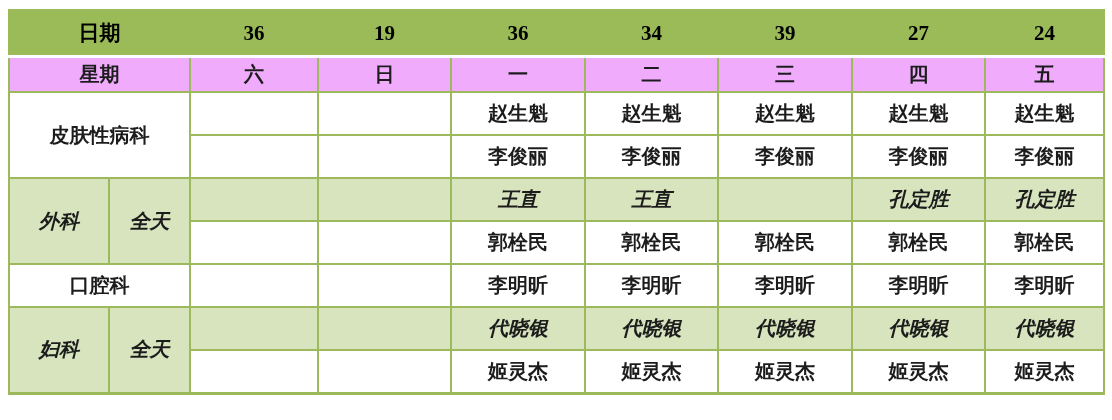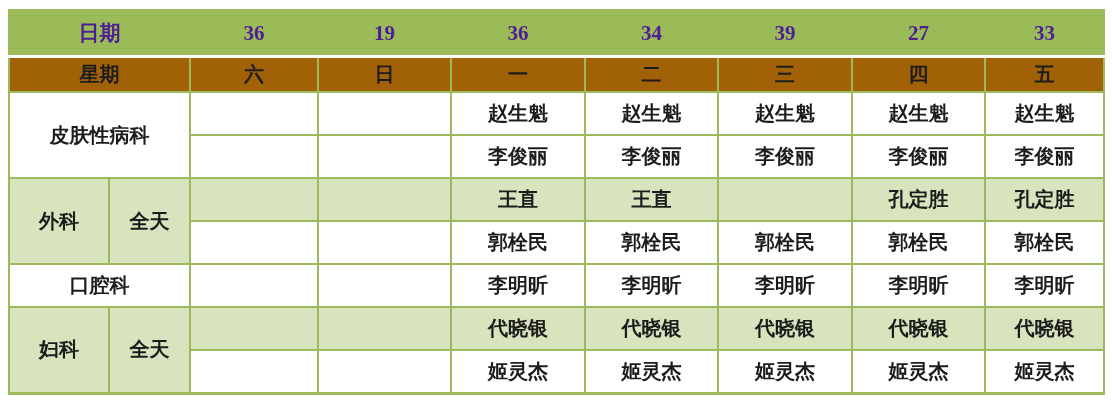--- a/index.html
+++ b/index.html
@@ -23,28 +23,28 @@
     vertical-align: middle;
     font-weight: bold;
     font-size: 20px;
     color: #1c1c1c;
     padding: 0;
     overflow: hidden;
     white-space: nowrap;
   }
   tr.date-row td {
     background: #9bbb59;
-    color: #4c1d95;
+    color: #000000;
     border-color: #9bbb59;
     border-bottom: 3px solid #ffffff;
     height: 44px;
     font-size: 21px;
   }
-  tr.week-row td { background: #a16207; height: 33px; margin-left: 24px; }
-  td.lg { background: #d7e4bd; }
+  tr.week-row td { background: #f0abfc; height: 33px; margin-left: 24px; }
+  td.lg { background: #d7e4bd; font-style: italic; }
   tr.data-row { height: 43px; }
 </style>
 </head>
 <body>
 
 <table class="roster">
   <colgroup>
     <col style="width:100px">
       <col style="width:81px">
     <col style="width:128px">
@@ -58,21 +58,21 @@
 
   <tbody>
       <tr class="date-row">
     <td colspan="2">日期</td>
     <td>36</td>
     <td>19</td>
     <td>36</td>
     <td>34</td>
     <td>39</td>
     <td>27</td>
-    <td>33</td>
+    <td>24</td>
   </tr>
 
   <tr class="week-row">
     <td colspan="2">星期</td>
     <td>六</td>
     <td>日</td>
     <td>一</td>
     <td>二</td>
     <td>三</td>
     <td>四</td>

